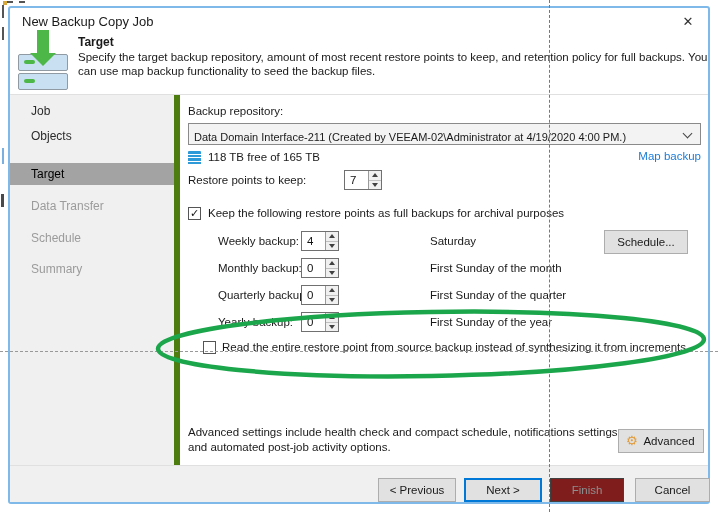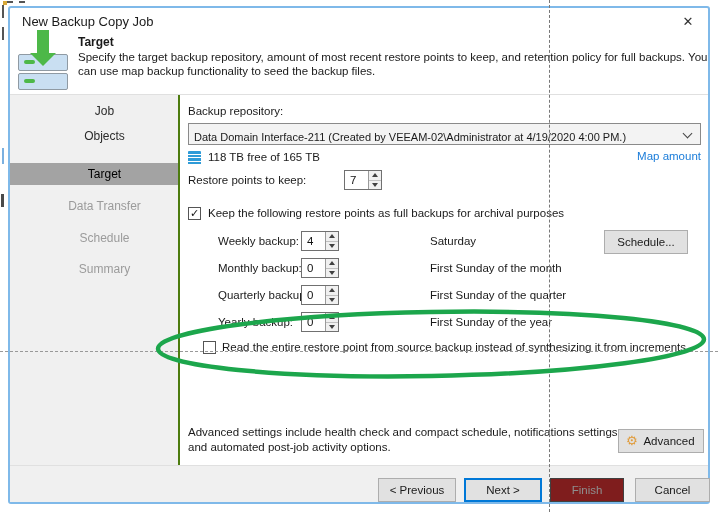--- a/index.html
+++ b/index.html
@@ -22,21 +22,21 @@
   .bk-icon { position:absolute; left:8px; top:22px; width:56px; height:62px; }
   .bk-srv { position:absolute; left:0; width:50px; height:17px; background:#c9dff2; border:1px solid #8f9aa3; border-radius:2px; }
   .bk-srv.s1 { top:24px; } .bk-srv.s2 { top:43px; }
   .bk-dash { position:absolute; left:6px; width:11px; height:4px; background:#4db848; border-radius:2px; }
   .bk-dash.d1 { top:30px; } .bk-dash.d2 { top:49px; }
   .bk-arrow-bar { position:absolute; left:19px; top:0; width:12px; height:23px; background:#4db848; z-index:2; }
   .bk-arrow-tip { position:absolute; left:12px; top:23px; width:0; height:0; z-index:2;
                   border-left:13px solid transparent; border-right:13px solid transparent; border-top:13px solid #4db848; }
 
   
-  .sidebar { position:absolute; left:0; top:87px; width:170px; height:370px; background:#f0f0f0; border-right:2px solid #4d7c0f;text-align:center; }
+  .sidebar { position:absolute; left:0; top:87px; width:170px; height:370px; background:#f0f0f0; border-right:6px solid #4d7c0f; }
   .side-item { position:absolute; left:0; width:100%; height:22px; line-height:22px; padding-left:21px; font-size:12px; color:#2b2b2b; }
   .side-item.sel { background:#a3a3a3; color:#000; }
   .side-item.dim { color:#9b9b9b; }
 
   
   .lbl { position:absolute; font-size:11.5px; color:#1a1a1a; white-space:nowrap; }
   .combo { position:absolute; left:178px; top:115px; width:513px; height:22px; background:#f3f3f3;
            border:1px solid #8a8a8a; }
   .combo-text { position:absolute; left:5px; top:7px; font-size:11px; color:#1a1a1a; white-space:nowrap; overflow:hidden; width:480px; }
   .chev { position:absolute; right:9px; top:6px; width:7px; height:7px;
@@ -116,21 +116,21 @@
       <div class="side-item dim" style="top:163px">Summary</div>
     </div>
 
     <div class="lbl" style="left:178px; top:97px">Backup repository:</div>
     <div class="combo">
       <div class="combo-text">Data Domain Interface-211 (Created by VEEAM-02\Administrator at 4/19/2020 4:00 PM.)</div>
       <div class="chev"></div>
     </div>
     <div class="disk"></div>
     <div class="lbl" style="left:198px; top:143px">118 TB free of 165 TB</div>
-    <div class="maplink">Map amount</div>
+    <div class="maplink">Map backup</div>
 
     <div class="lbl" style="left:178px; top:166px">Restore points to keep:</div>
     <div class="spin-ctl" style="left:334px; top:162px">
       <div class="spin-val">7</div>
       <div class="spin-btns">
         <div class="spin-up">
             <div class="tri-up"></div>
           </div>
         <div class="spin-dn">
             <div class="tri-dn"></div>

